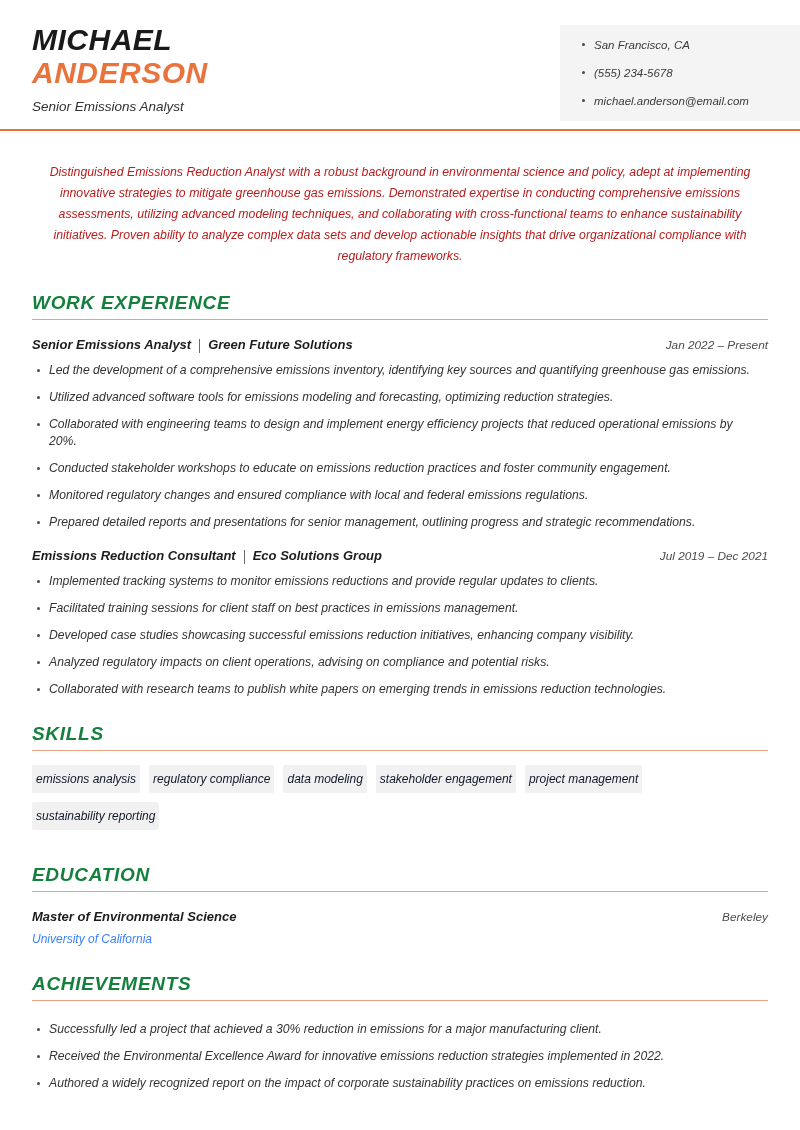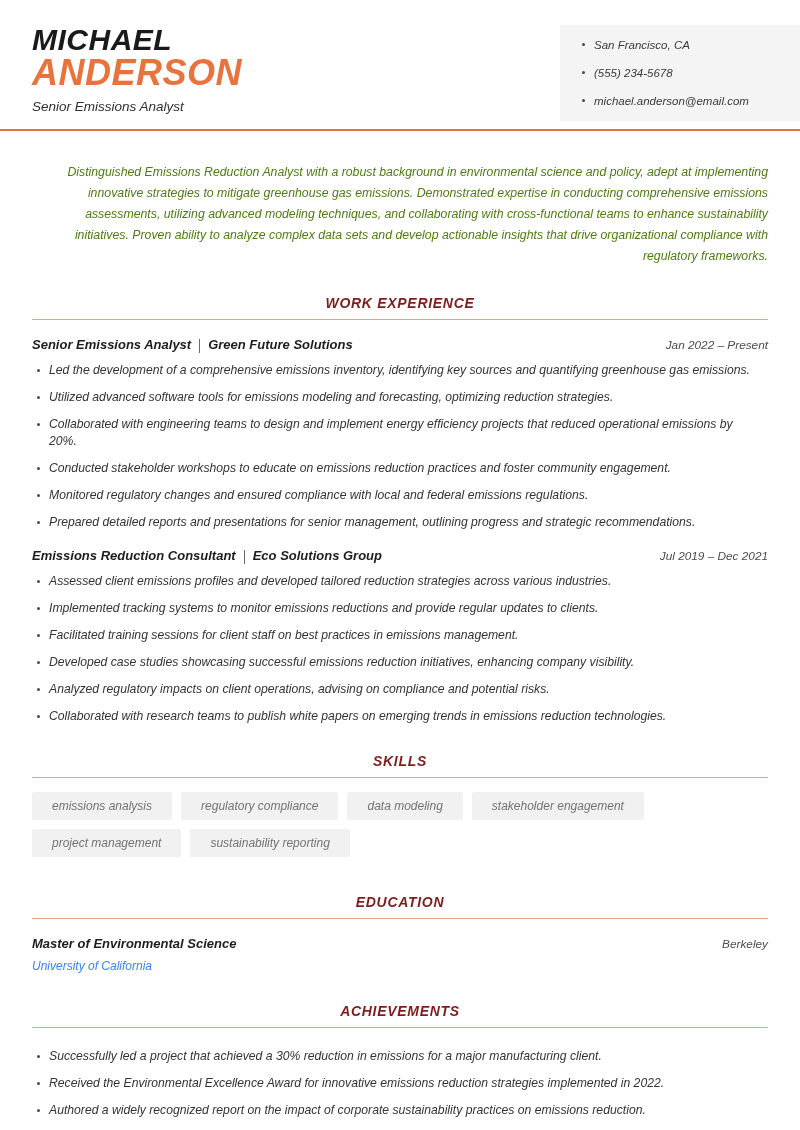--- a/index.html
+++ b/index.html
@@ -68,21 +68,21 @@
     top: 24px;
   }
   .name-first {
     font-size: 30px;
     font-weight: bold;
     letter-spacing: 0.5px;
     color: #1a1a1a;
     line-height: 32px;
   }
   .name-last {
-    font-size: 36px;
+    font-size: 30px;
     font-weight: bold;
     letter-spacing: 0.5px;
     color: #e8733c;
     line-height: 34px;
   }
   .job-subtitle {
     font-size: 13.5px;
     color: #2f2f2f;
     margin-top: 8px;
     line-height: 18px;
@@ -99,36 +99,35 @@
 
   
   .content {
     padding: 0 32px;
     box-sizing: border-box;
   }
 
   .summary {
     font-size: 12.3px;
     line-height: 21px;
-    color: #4d7c0f;
+    color: #b91c1c;
     margin: 32px 0 0 0;
-    text-align: right;
+    text-align: center;
   }
 
   .section { margin-top: 28px; }
 
   .section-title {
-    font-size: 14px;
+    font-size: 19px;
     font-weight: bold;
     letter-spacing: 0.7px;
-    color: #7f1d1d;
+    color: #15803d;
     text-transform: uppercase;
     line-height: 16px;
     margin: 0;
-    text-align: center;
   }
   .section-rule {
     height: 1px;
     background: #eaa184;
     margin-top: 8px;
   }
 
   .entry { margin-top: 16px; }
   .entry-head {
     display: flex;
@@ -191,24 +190,24 @@
     border-radius: 50%;
   }
 
   .tags {
     display: flex;
     flex-wrap: wrap;
     margin-top: 14px;
   }
   .tag {
     background: #f1f1f1;
-    color: #737373;
+    color: #0f172a;
     font-size: 12px;
     line-height: 16px;
-    padding: 6px 20px;
+    padding: 6px 4px;
     margin: 0 9px 9px 0;
     border-radius: 2px;
     white-space: nowrap;
   }
 </style>
 </head>
 <body>
 
 <div class="page">
 
@@ -260,21 +259,20 @@
       <div class="entry">
         <div class="entry-head">
           <div class="entry-title">
             <span>Emissions Reduction Consultant</span>
             <span class="sep-bar"></span>
             <span>Eco Solutions Group</span>
           </div>
           <div class="entry-date">Jul 2019 – Dec 2021</div>
         </div>
         <ul class="bullets">
-          <li>Assessed client emissions profiles and developed tailored reduction strategies across various industries.</li>
           <li>Implemented tracking systems to monitor emissions reductions and provide regular updates to clients.</li>
           <li>Facilitated training sessions for client staff on best practices in emissions management.</li>
           <li>Developed case studies showcasing successful emissions reduction initiatives, enhancing company visibility.</li>
           <li>Analyzed regulatory impacts on client operations, advising on compliance and potential risks.</li>
           <li>Collaborated with research teams to publish white papers on emerging trends in emissions reduction technologies.</li>
         </ul>
       </div>
     </div>
 
     <div class="section">

